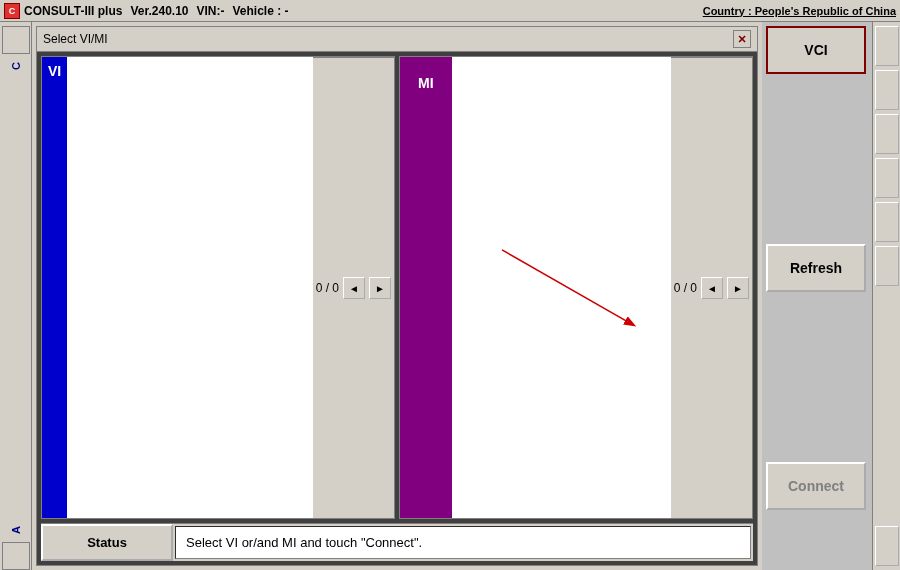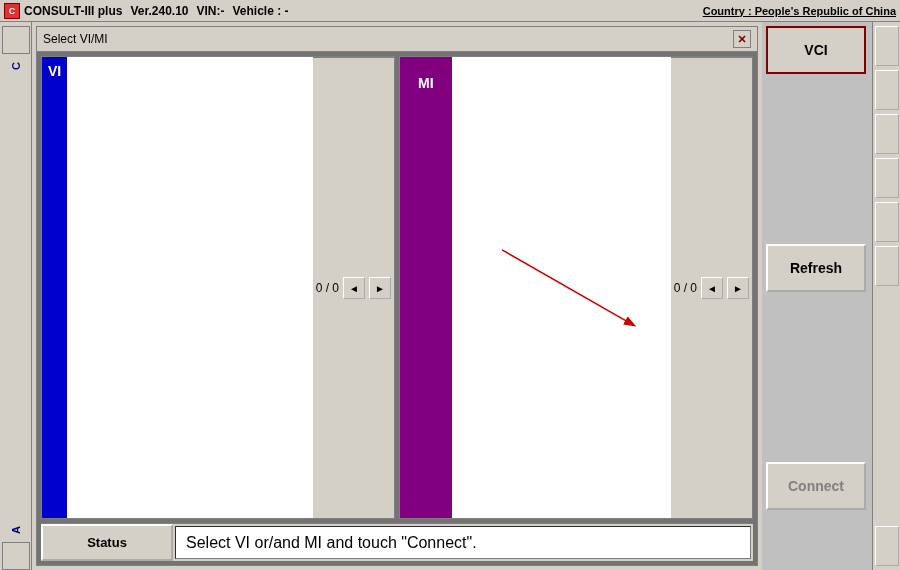--- a/index.html
+++ b/index.html
@@ -86,21 +86,21 @@
       flex: 1;
       display: flex;
       flex-direction: column;
       background: #d4d0c8;
     }
 
     
     .dialog-panel {
       flex: 1;
       margin: 4px;
-      background: #737373;
+      background: #404040;
       border: 1px solid #808080;
       display: flex;
       flex-direction: column;
     }
 
     .dialog-title-bar {
       background: #d4d0c8;
       padding: 3px 6px;
       font-size: 12px;
       border-bottom: 1px solid #808080;
@@ -231,21 +231,21 @@
       justify-content: center;
       font-size: 13px;
       font-weight: bold;
       cursor: pointer;
     }
     .status-message {
       flex: 1;
       display: flex;
       align-items: center;
       padding: 0 10px;
-      font-size: 16px;
+      font-size: 13px;
       background: white;
       border: 1px inset #808080;
       margin: 2px;
     }
 
     
     .right-sidebar {
       width: 28px;
       background: #d4d0c8;
       border-left: 1px solid #808080;

